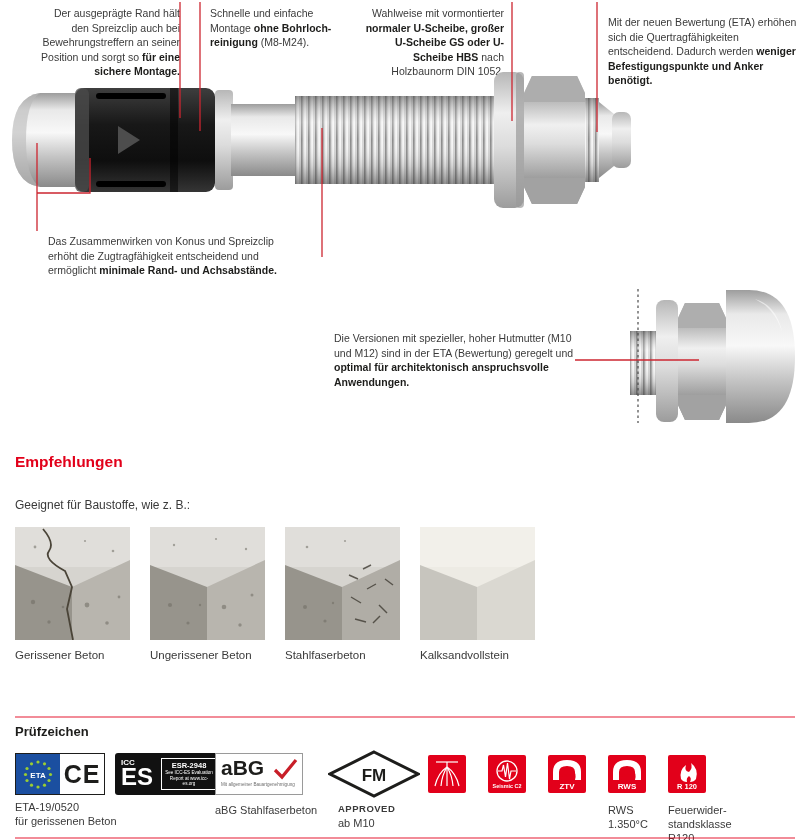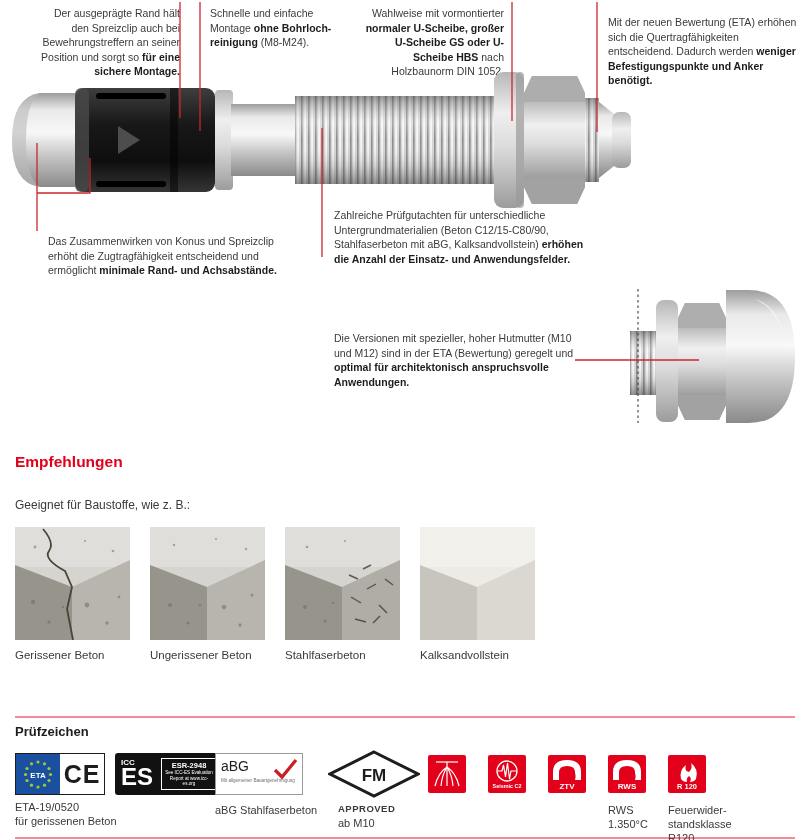--- a/index.html
+++ b/index.html
@@ -29,36 +29,35 @@
   
   .icces{display:flex;width:106px;height:42px;background:#111;border-radius:3px;align-items:center;padding:0 4px;box-sizing:border-box;}
   .icces .left{color:#fff;line-height:1;padding-left:2px;}
   .icces .left .icc{font-size:8px;font-weight:bold;display:block;}
   .icces .left .es{font-size:24px;font-weight:bold;display:block;margin-top:-2px;}
   .icces .right{margin-left:8px;border:1px solid #fff;color:#fff;padding:2px 3px;text-align:center;}
   .icces .right .esr{font-size:7.5px;font-weight:bold;display:block;}
   .icces .right .note{font-size:4.6px;line-height:5.6px;display:block;}
   
   .abg{width:88px;height:42px;border:1px solid #9a9a9a;background:#fff;box-sizing:border-box;padding:3px 5px;position:relative;}
-  .abg .txt{font-size:14px;font-weight:normal;color:#1d1d1b;line-height:1;}
+  .abg .txt{font-size:21px;font-weight:bold;color:#1d1d1b;line-height:1;}
   .abg .note{font-size:4.6px;color:#6e6e6e;display:block;margin-top:3px;}
   .abg svg{position:absolute;right:4px;top:4px;}
   .redtile{position:absolute;top:755px;width:38px;height:38px;}
 </style>
 </head>
 <body>
 
 <div class="page">
 
   <div class="ann ta-r" style="left:40px;top:6px;width:140px;"><span>Der ausgeprägte Rand hält den Spreizclip auch bei Bewehrungstreffern an seiner Position und sorgt so </span><b>für eine sichere Montage.</b></div>
   <div class="ann" style="left:210px;top:6px;width:124px;"><span>Schnelle und einfache Montage </span><b>ohne Bohrloch-reinigung</b><span> (M8-M24).</span></div>
   <div class="ann ta-r" style="left:361px;top:6px;width:143px;"><span>Wahlweise mit vormontierter </span><b>normaler U-Scheibe, großer U-Scheibe GS oder U-Scheibe HBS</b><span> nach Holzbaunorm DIN 1052.</span></div>
   <div class="ann" style="left:608px;top:15px;width:190px;"><span>Mit der neuen Bewertung (ETA) erhöhen sich die Quertragfähigkeiten entscheidend. Dadurch werden </span><b>weniger Befestigungspunkte und Anker benötigt.</b></div>
   <div class="ann" style="left:48px;top:234px;width:252px;"><span>Das Zusammenwirken von Konus und Spreizclip erhöht die Zugtragfähigkeit entscheidend und ermöglicht </span><b>minimale Rand- und Achsabstände.</b></div>
-  <div class="ann" style="left:334px;top:208px;width:262px;"><span>Zahlreiche Prüfgutachten für unterschiedliche Untergrundmaterialien (Beton C12/15-C80/90, Stahlfaserbeton mit aBG, Kalksandvollstein) </span><b>erhöhen die Anzahl der Einsatz- und Anwendungsfelder.</b></div>
   <div class="ann" style="left:334px;top:331px;width:252px;"><span>Die Versionen mit spezieller, hoher Hutmutter (M10 und M12) sind in der ETA (Bewertung) geregelt und </span><b>optimal für architektonisch anspruchsvolle Anwendungen.</b></div>
 
   <div class="imgwrap" style="left:0;top:60px;">
     <svg width="640" height="150" viewBox="0 0 640 150">
       <defs>
         <linearGradient id="metal" x1="0" y1="0" x2="0" y2="1">
           <stop offset="0" stop-color="#9d9d9d"></stop>
             <stop offset=".18" stop-color="#e9e9e9"></stop>
           <stop offset=".42" stop-color="#f8f8f8"></stop>
             <stop offset=".68" stop-color="#c4c4c4"></stop>

